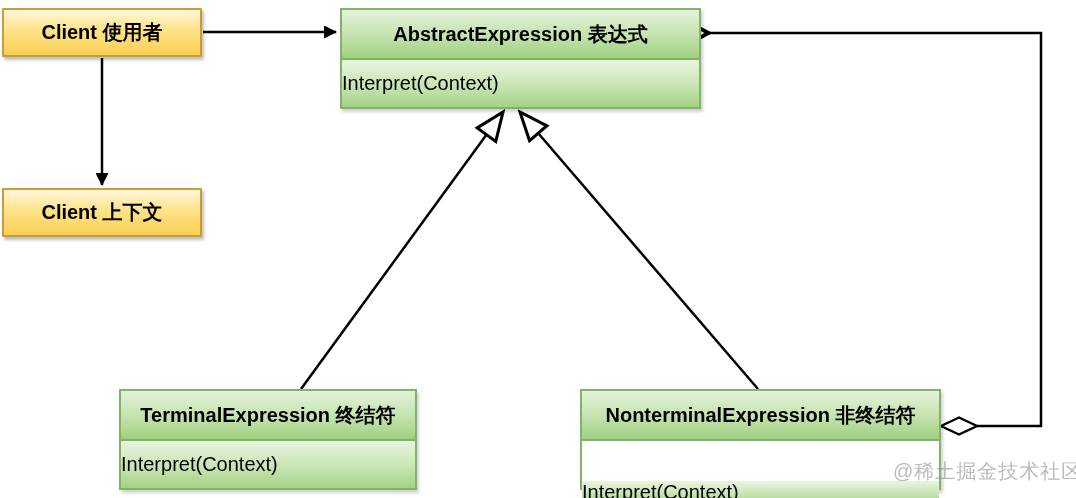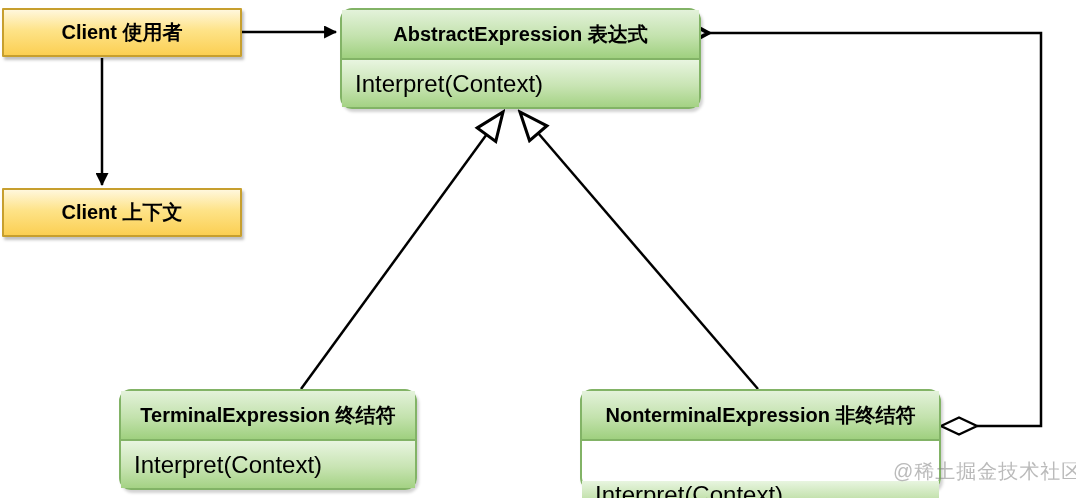--- a/index.html
+++ b/index.html
@@ -7,49 +7,48 @@
     width:1076px;height:498px;position:relative;overflow:hidden;
     font-family:"Liberation Sans","DejaVu Sans",sans-serif;
     color:#000;
   }
   .canvas{position:absolute;left:0;top:0;width:1076px;height:498px;}
   svg.connectors{position:absolute;left:0;top:0;width:1076px;height:498px;z-index:1;}
   .node{position:absolute;box-sizing:border-box;z-index:2;}
 
   
   .note{
-    width:240px;height:49px;
+    width:200px;height:49px;
     border:2px solid #c79f2e;
     background:linear-gradient(180deg,#fff7dc 0%,#fee388 45%,#fbcf53 100%);
     display:flex;align-items:center;justify-content:center;
     font-weight:bold;font-size:20px;white-space:nowrap;
     box-shadow:2px 3px 3px rgba(0,0,0,0.25);
     border-radius:1px;
   }
 
   
   .class-box{
     border:2px solid #82b366;
     box-shadow:2px 3px 3px rgba(0,0,0,0.18);
     display:flex;flex-direction:column;
-    border-radius:12px;
+    border-radius:0;
   }
   .class-title{
     flex:0 0 48px;
     border-bottom:2px solid #82b366;
     background:linear-gradient(180deg,#e3f2da 0%,#c3e2ad 55%,#9fd07f 100%);
     display:flex;align-items:center;justify-content:center;
     font-weight:bold;font-size:20px;white-space:nowrap;
   }
   .class-method{
     flex:1 1 auto;
     background:linear-gradient(180deg,#e8f5e0 0%,#c8e4b3 55%,#a4d284 100%);
     display:flex;align-items:center;
-    padding-left:13px;
-    font-size:24px;white-space:nowrap;
+    font-size:20px;white-space:nowrap;
   }
 
   .watermark{
     position:absolute;left:893px;top:458px;z-index:3;
     font-size:20px;letter-spacing:1px;white-space:nowrap;
     color:rgba(130,130,130,0.55);
   }
 </style>
 </head>
 <body>

